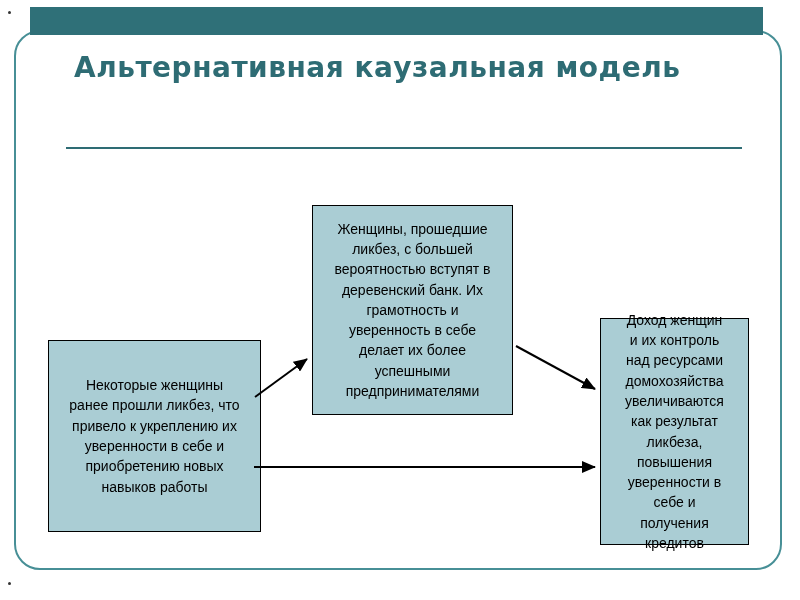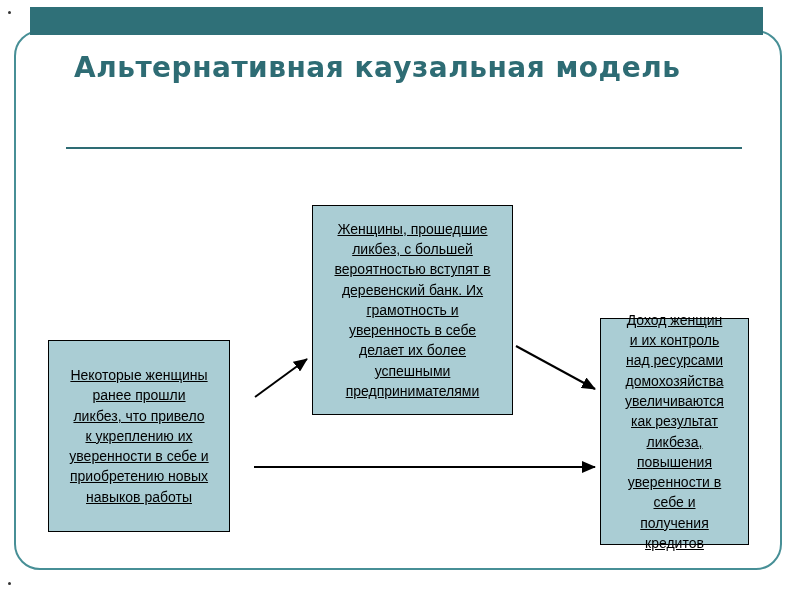--- a/index.html
+++ b/index.html
@@ -44,23 +44,23 @@
   .title-rule{
     position:absolute;left:66px;top:147px;width:676px;height:2px;
     background:var(--title);z-index:3;
   }
 
   .box{
     position:absolute;z-index:3;box-sizing:border-box;
     background:var(--box-fill);border:1px solid var(--box-border);
     display:flex;align-items:center;justify-content:flex-start;
     text-align:center;color:#000;
-    font-size:14px;line-height:1.45;padding:20px;text-decoration:underline;
+    font-size:14px;line-height:1.45;padding:20px;
   }
-  .box-left{left:48px;top:340px;width:182px;height:192px;}
+  .box-left{left:48px;top:340px;width:213px;height:192px;}
   .box-middle{left:312px;top:205px;width:201px;height:210px;}
   .box-right{left:600px;top:318px;width:149px;height:227px;}
 
   .arrow-layer{
     position:absolute;inset:0;width:800px;height:600px;
     z-index:4;pointer-events:none;
   }
   .arrow-layer line{stroke:var(--arrow);stroke-width:2;}
 </style>
 </head>

